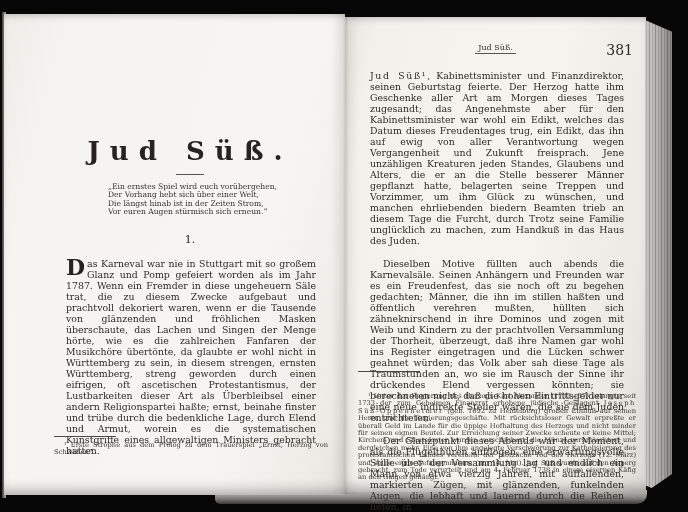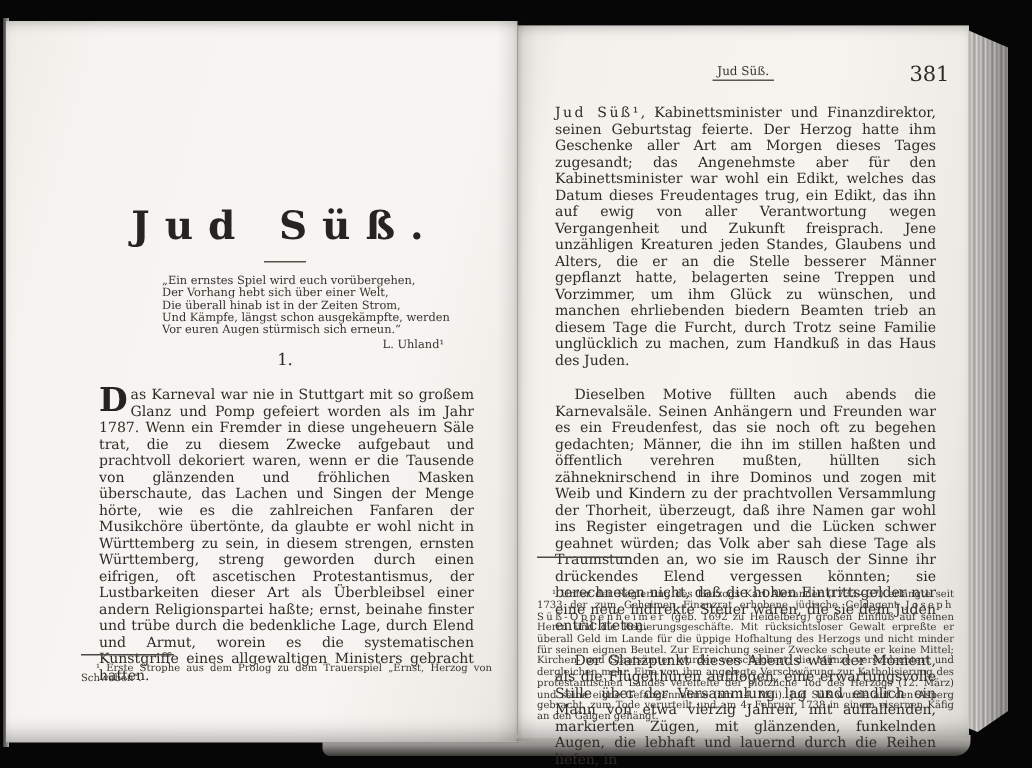--- a/index.html
+++ b/index.html
@@ -108,24 +108,22 @@
   <div class="edge-left"></div>
   <div class="bottom-edge"></div>
 
   <div class="page left-page">
     <div class="chapter-title">Jud Süß.</div>
     <div class="title-rule"></div>
 
     <div class="epigraph">
       <div>„Ein ernstes Spiel wird euch vorübergehen,</div>
       <div>Der Vorhang hebt sich über einer Welt,</div>
-      <div>Die überall hinab ist in der Zeiten Strom,</div>
-      <div>Und Kämpfe, längst schon ausgekämpfte, werden</div>
+      <div>Die längst hinab ist in der Zeiten Strom,</div>
       <div>Vor euren Augen stürmisch sich erneun.“</div>
-      <div class="epigraph-attrib">L. Uhland¹</div>
     </div>
 
     <div class="section-number">1.</div>
 
     <div class="body-text left-body">
       <p><span class="dropcap">D</span><span>as Karneval war nie in Stuttgart mit so großem Glanz und Pomp gefeiert worden als im Jahr 1787. Wenn ein Fremder in diese ungeheuern Säle trat, die zu diesem Zwecke aufgebaut und prachtvoll dekoriert waren, wenn er die Tausende von glänzenden und fröhlichen Masken überschaute, das Lachen und Singen der Menge hörte, wie es die zahlreichen Fanfaren der Musikchöre übertönte, da glaubte er wohl nicht in Württemberg zu sein, in diesem strengen, ernsten Württemberg, streng geworden durch einen eifrigen, oft ascetischen Protestantismus, der Lustbarkeiten dieser Art als Überbleibsel einer andern Religionspartei haßte; ernst, beinahe finster und trübe durch die bedenkliche Lage, durch Elend und Armut, worein es die systematischen Kunstgriffe eines allgewaltigen Ministers gebracht hatten.</span></p>
     </div>
 
     <div class="footnote-rule left-fn-rule"></div>
     <div class="footnote left-footnote">

